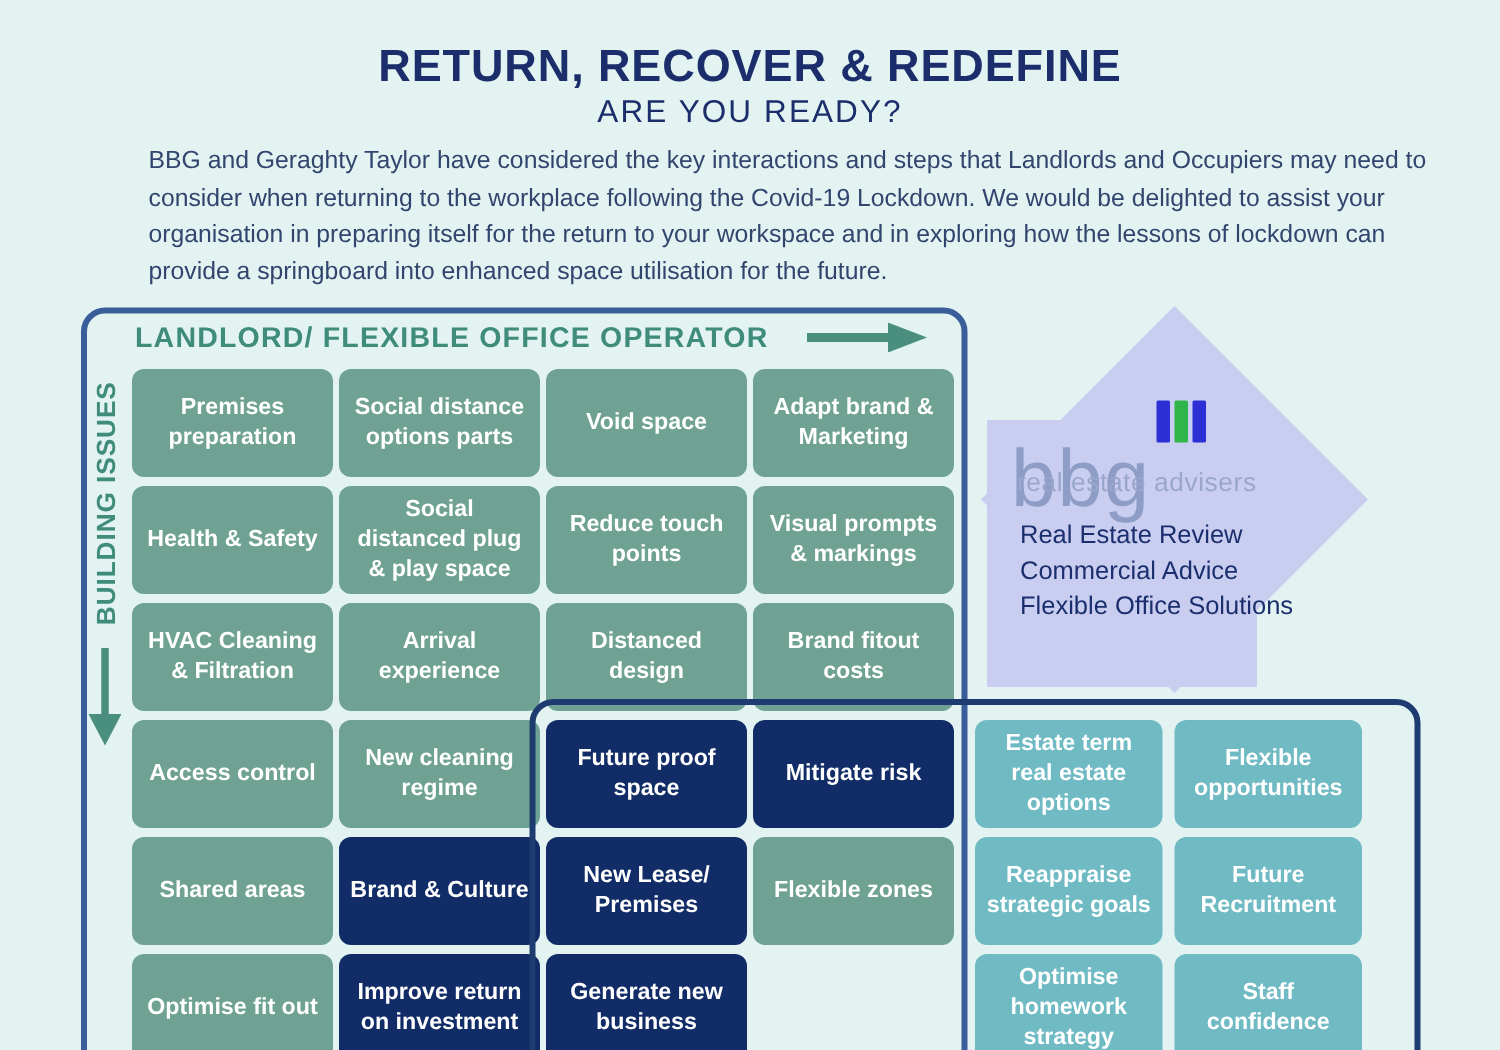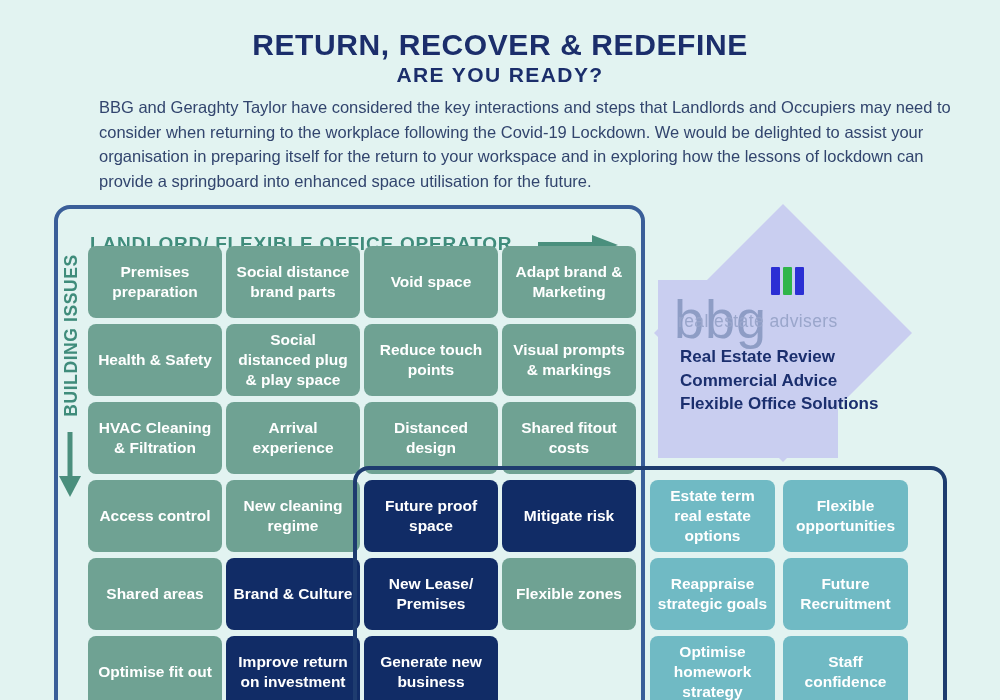--- a/index.html
+++ b/index.html
@@ -6,39 +6,39 @@
   body{
     width:1000px;height:700px;overflow:hidden;position:relative;
     background:#E2F3F1;
     font-family:"Liberation Sans", sans-serif;
   }
   .abs{position:absolute;}
   
   .title{left:0;top:28px;width:1000px;text-align:center;
     font-size:30px;font-weight:bold;letter-spacing:.6px;color:#1B2E6B;}
   .subtitle{left:0;top:63px;width:1000px;text-align:center;
-    font-size:21px;font-weight:700;letter-spacing:1.4px;color:#1B2E6B;}
+    font-size:21px;font-weight:400;letter-spacing:1.4px;color:#1B2E6B;}
   .intro{left:60px;top:95px;width:882px;
     font-size:16.5px;line-height:24.5px;color:#32456E;margin-left:39px;}
   
   .bbg-rect{left:658px;top:280px;width:180px;height:178px;background:#C9CEF0;z-index:0;}
   .bbg-diamond{left:654px;top:204px;width:258px;height:258px;background:#C9CEF0;z-index:0;
     clip-path:polygon(50% 0,100% 50%,50% 100%,0 50%);}
   .bbg-word{left:674px;top:248px;font-size:54px;letter-spacing:1px;color:#8E9DC5;z-index:2;line-height:1;margin-top:44px;}
   .bbg-bars{left:771px;top:267px;z-index:2;display:flex;gap:3px;}
   .bbg-bars span{display:block;width:9px;height:28px;border-radius:1px;}
   .bar-blue{background:#2B2FD4;}
   .bar-green{background:#2FB54A;}
   .bbg-tagline{left:678px;top:311px;font-size:17.5px;letter-spacing:.4px;color:#9AA6CB;z-index:2;}
-  .bbg-services{left:680px;top:345px;z-index:2;font-size:17px;font-weight:bold;
+  .bbg-services{left:680px;top:345px;z-index:2;font-size:17px;font-weight:normal;
     color:#1B2F6E;line-height:23.5px;}
   
   .landlord-box{left:54px;top:205px;width:583px;height:515px;
     border:4px solid #3A5E99;border-radius:16px;z-index:1;}
-  .landlord-header{left:90px;top:233px;display:flex;align-items:flex-end;gap:26px;z-index:2;
+  .landlord-header{left:90px;top:215px;display:flex;align-items:flex-start;gap:26px;z-index:2;
     font-size:19px;font-weight:bold;letter-spacing:.8px;color:#3F8C7B;}
   .side-label{left:56px;top:242px;width:30px;height:186px;display:flex;
     align-items:center;justify-content:center;z-index:2;}
   .side-label span{transform:rotate(-90deg);white-space:nowrap;
     font-size:17.5px;font-weight:bold;letter-spacing:.6px;color:#3F8C7B;}
   
   .landlord-grid{left:88px;top:246px;width:548px;display:grid;z-index:2;
     grid-template-columns:repeat(4,1fr);grid-auto-rows:72px;column-gap:4px;row-gap:6px;}
   .occupier-grid{left:650px;top:480px;width:258px;display:grid;z-index:5;
     grid-template-columns:repeat(2,1fr);grid-auto-rows:72px;column-gap:8px;row-gap:6px;}
@@ -79,31 +79,31 @@
 </div>
 <div class="abs down-arrow">
   <svg width="22" height="66" viewBox="0 0 22 66">
     <rect x="8.5" y="0" width="5" height="46" fill="#4A8F7D"></rect>
     <polygon points="0,44 22,44 11,65" fill="#4A8F7D"></polygon>
   </svg>
 </div>
 
 <div class="abs landlord-grid">
   <div class="cell">Premises preparation</div>
-  <div class="cell">Social distance brand parts</div>
+  <div class="cell">Social distance options parts</div>
   <div class="cell">Void space</div>
   <div class="cell">Adapt brand &amp; Marketing</div>
   <div class="cell">Health &amp; Safety</div>
   <div class="cell">Social distanced plug &amp; play space</div>
   <div class="cell">Reduce touch points</div>
   <div class="cell">Visual prompts &amp; markings</div>
   <div class="cell">HVAC Cleaning &amp; Filtration</div>
   <div class="cell">Arrival experience</div>
   <div class="cell">Distanced design</div>
-  <div class="cell">Shared fitout costs</div>
+  <div class="cell">Brand fitout costs</div>
   <div class="cell">Access control</div>
   <div class="cell">New cleaning regime</div>
   <div class="cell navy">Future proof space</div>
   <div class="cell navy">Mitigate risk</div>
   <div class="cell">Shared areas</div>
   <div class="cell navy">Brand &amp; Culture</div>
   <div class="cell navy">New Lease/ Premises</div>
   <div class="cell">Flexible zones</div>
   <div class="cell">Optimise fit out</div>
   <div class="cell navy">Improve return on investment</div>

